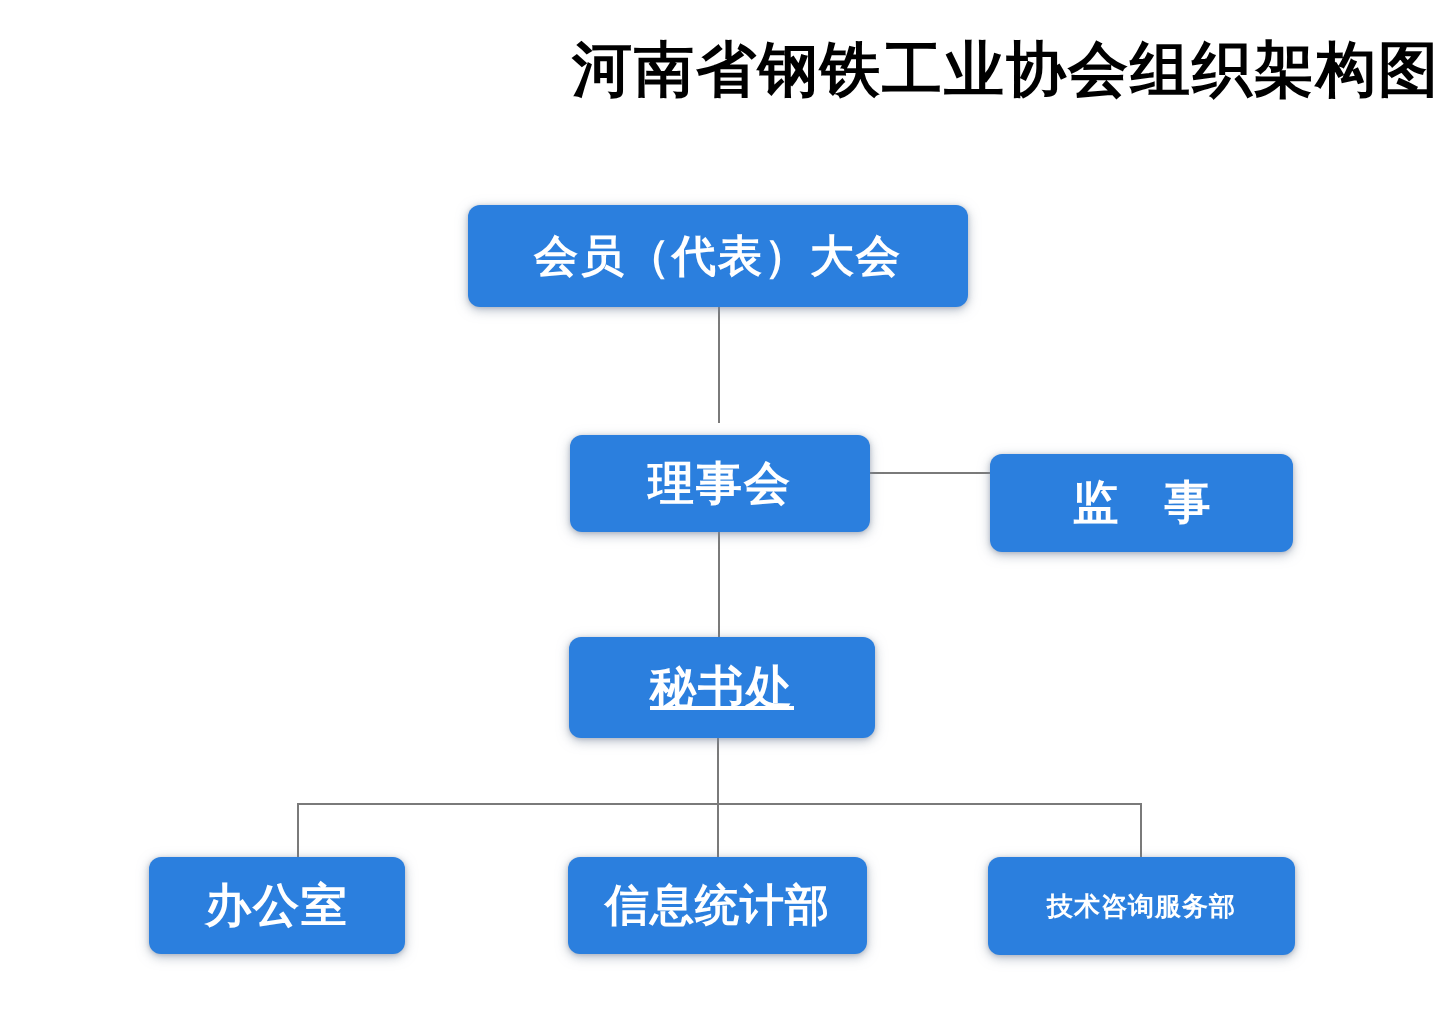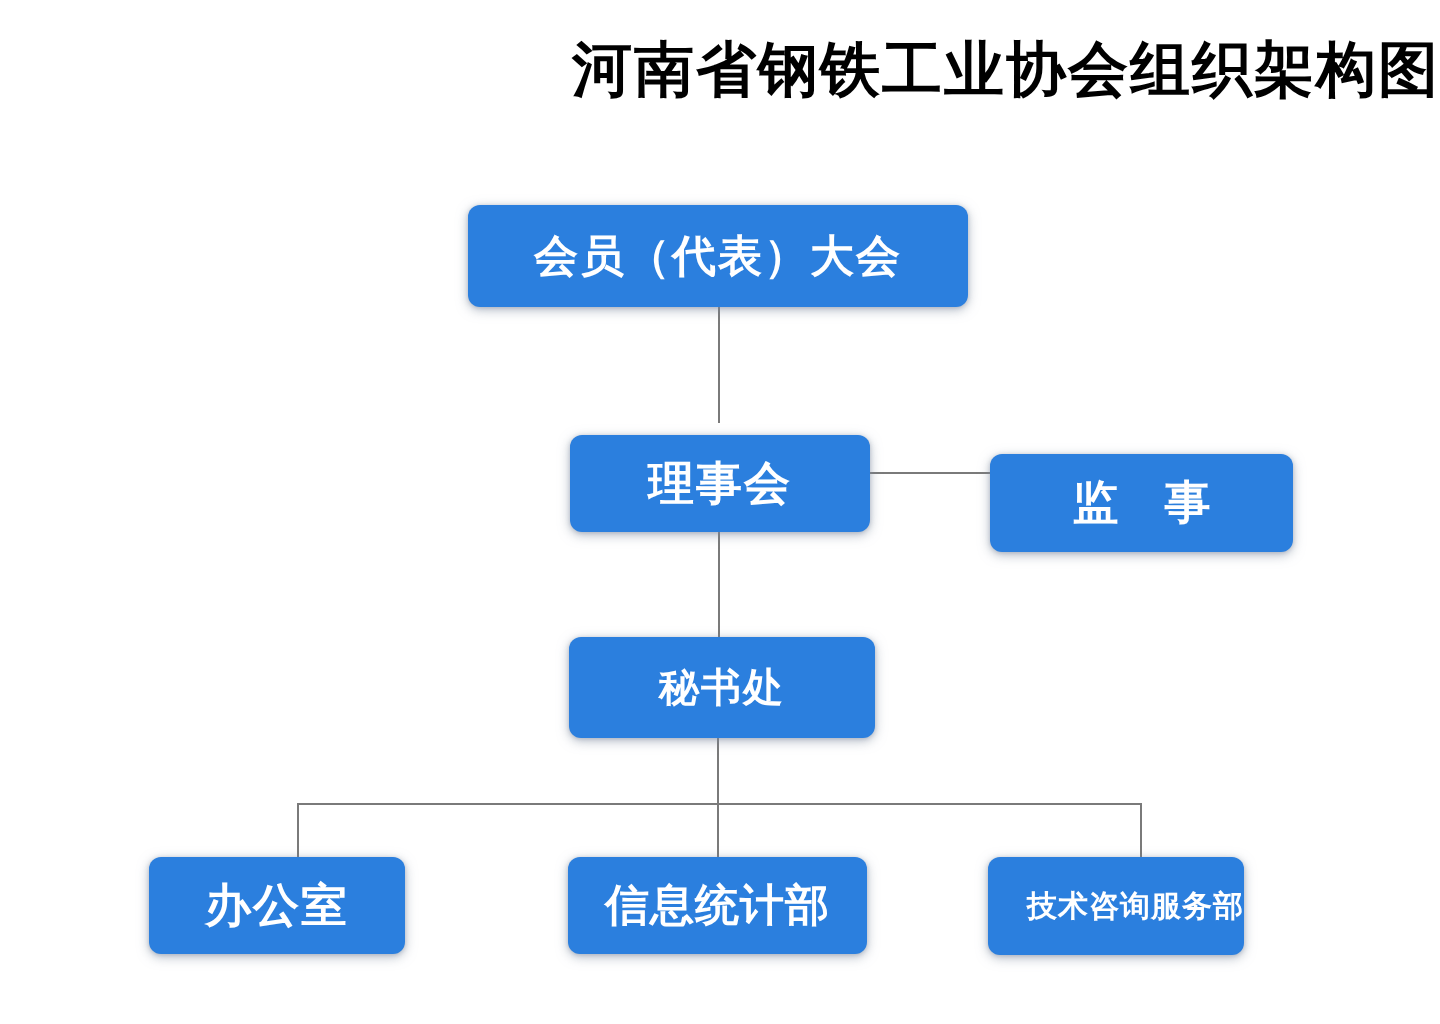--- a/index.html
+++ b/index.html
@@ -46,24 +46,24 @@
     display: flex;
     align-items: center;
     justify-content: center;
     font-weight: bold;
     box-shadow: 0 3px 12px rgba(125,138,158,0.55), 0 1px 4px rgba(125,138,158,0.40);
     white-space: nowrap;
   }
   .node-assembly     { left: 468px;  top: 205px; width: 500px; height: 102px; font-size: 44px; letter-spacing: 2px; }
   .node-council      { left: 570px;  top: 423px; width: 300px; height: 97px;  font-size: 46px; letter-spacing: 2px; margin-top: 12px; }
   .node-supervisor   { left: 990px;  top: 422px; width: 303px; height: 98px;  font-size: 46px; margin-top: 32px; }
-  .node-secretariat  { left: 569px;  top: 637px; width: 306px; height: 101px; font-size: 40px; letter-spacing: 2px; }
+  .node-secretariat  { left: 569px;  top: 637px; width: 306px; height: 101px; font-size: 46px; letter-spacing: 2px; text-decoration: underline; }
   .node-office       { left: 149px;  top: 857px; width: 256px; height: 97px;  font-size: 46px; letter-spacing: 2px; }
   .node-info-stats   { left: 568px;  top: 857px; width: 299px; height: 97px;  font-size: 44px; letter-spacing: 1px; }
-  .node-tech-service { left: 988px;  top: 857px; width: 256px; height: 98px;  font-size: 30px; letter-spacing: 1px; justify-content: flex-end; }
+  .node-tech-service { left: 988px;  top: 857px; width: 307px; height: 98px;  font-size: 26px; letter-spacing: 1px; }
 
   .edge { position: absolute; background: var(--connector); }
   .edge-v { width: 2px; }
   .edge-h { height: 2px; }
 
   .e-assembly-council    { left: 718px;  top: 307px; height: 116px; }
   .e-council-supervisor  { left: 870px;  top: 472px; width: 120px; }
   .e-council-secretariat { left: 718px;  top: 520px; height: 117px; }
   .e-secretariat-stem    { left: 717px;  top: 738px; height: 66px; }
   .e-branch-horizontal   { left: 297px;  top: 803px; width: 845px; }

